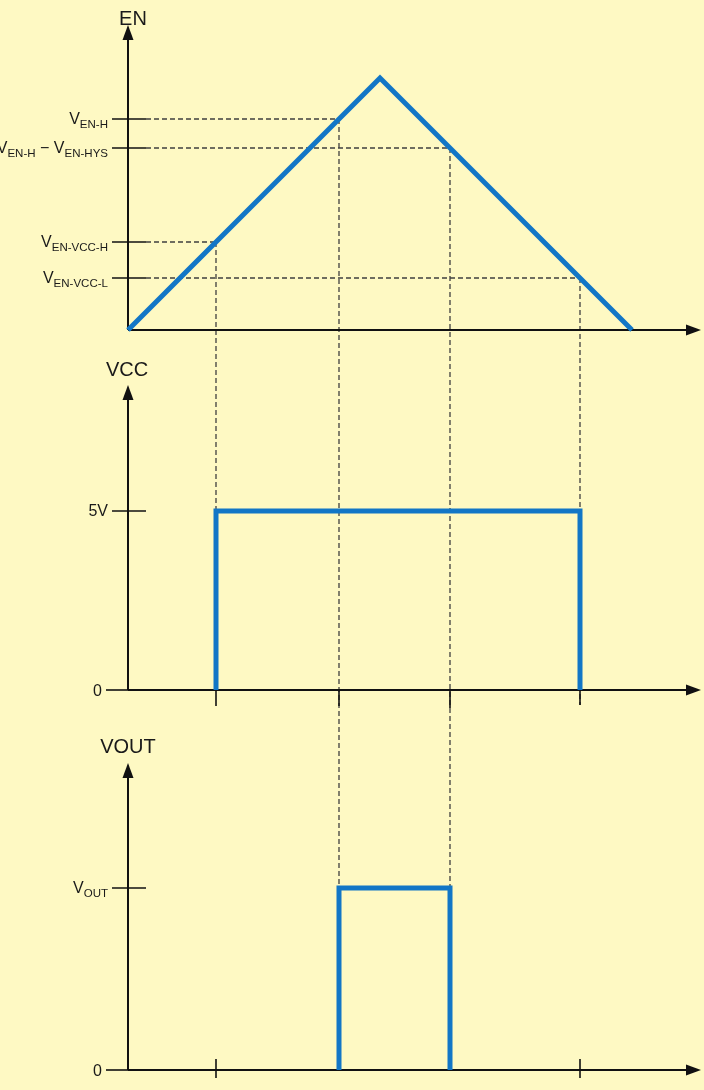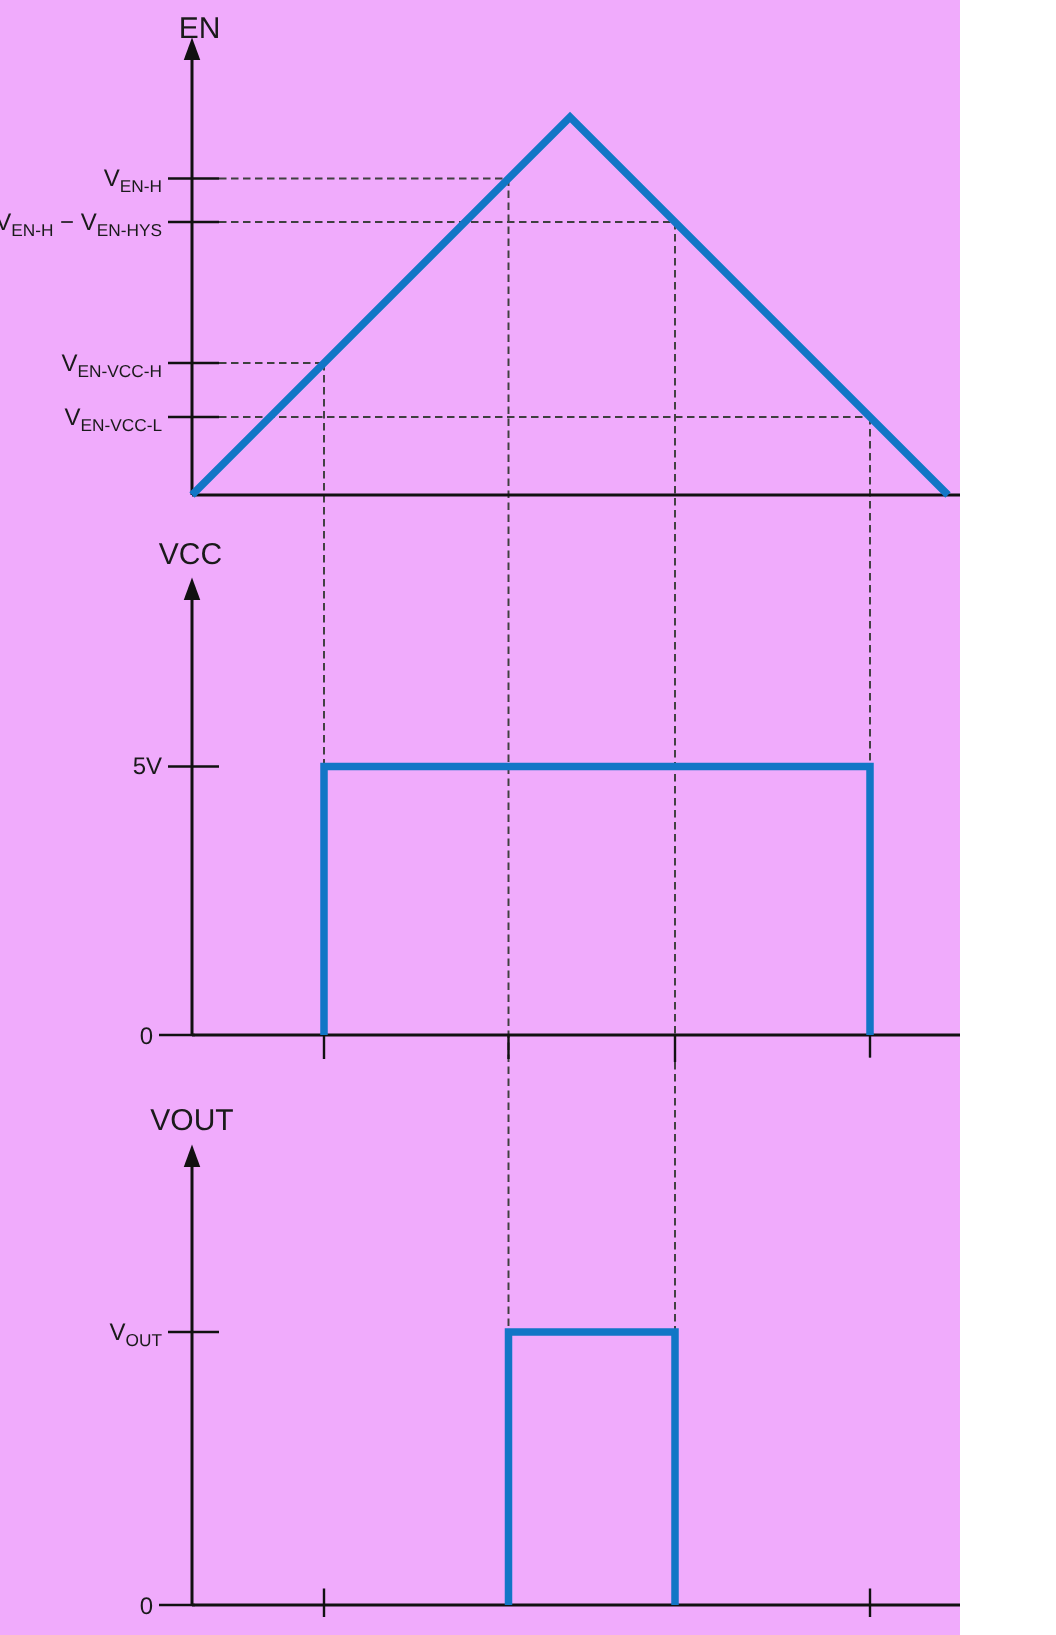--- a/index.html
+++ b/index.html
@@ -2,23 +2,23 @@
 <html><head>
 <meta charset="utf-8">
 <style>
   html, body {
     margin: 0;
     padding: 0;
     background: #ffffff;
   }
   #diagram-root {
     position: relative;
-    width: 640px;
+    width: 704px;
     height: 1090px;
-    background: #f0abfc;
+    background: #fef9c3;
     overflow: hidden;
   }
   svg text {
     font-family: "Liberation Sans", "DejaVu Sans", sans-serif;
     fill: #1a1a1a;
   }
 </style>
 </head>
 <body>
 

